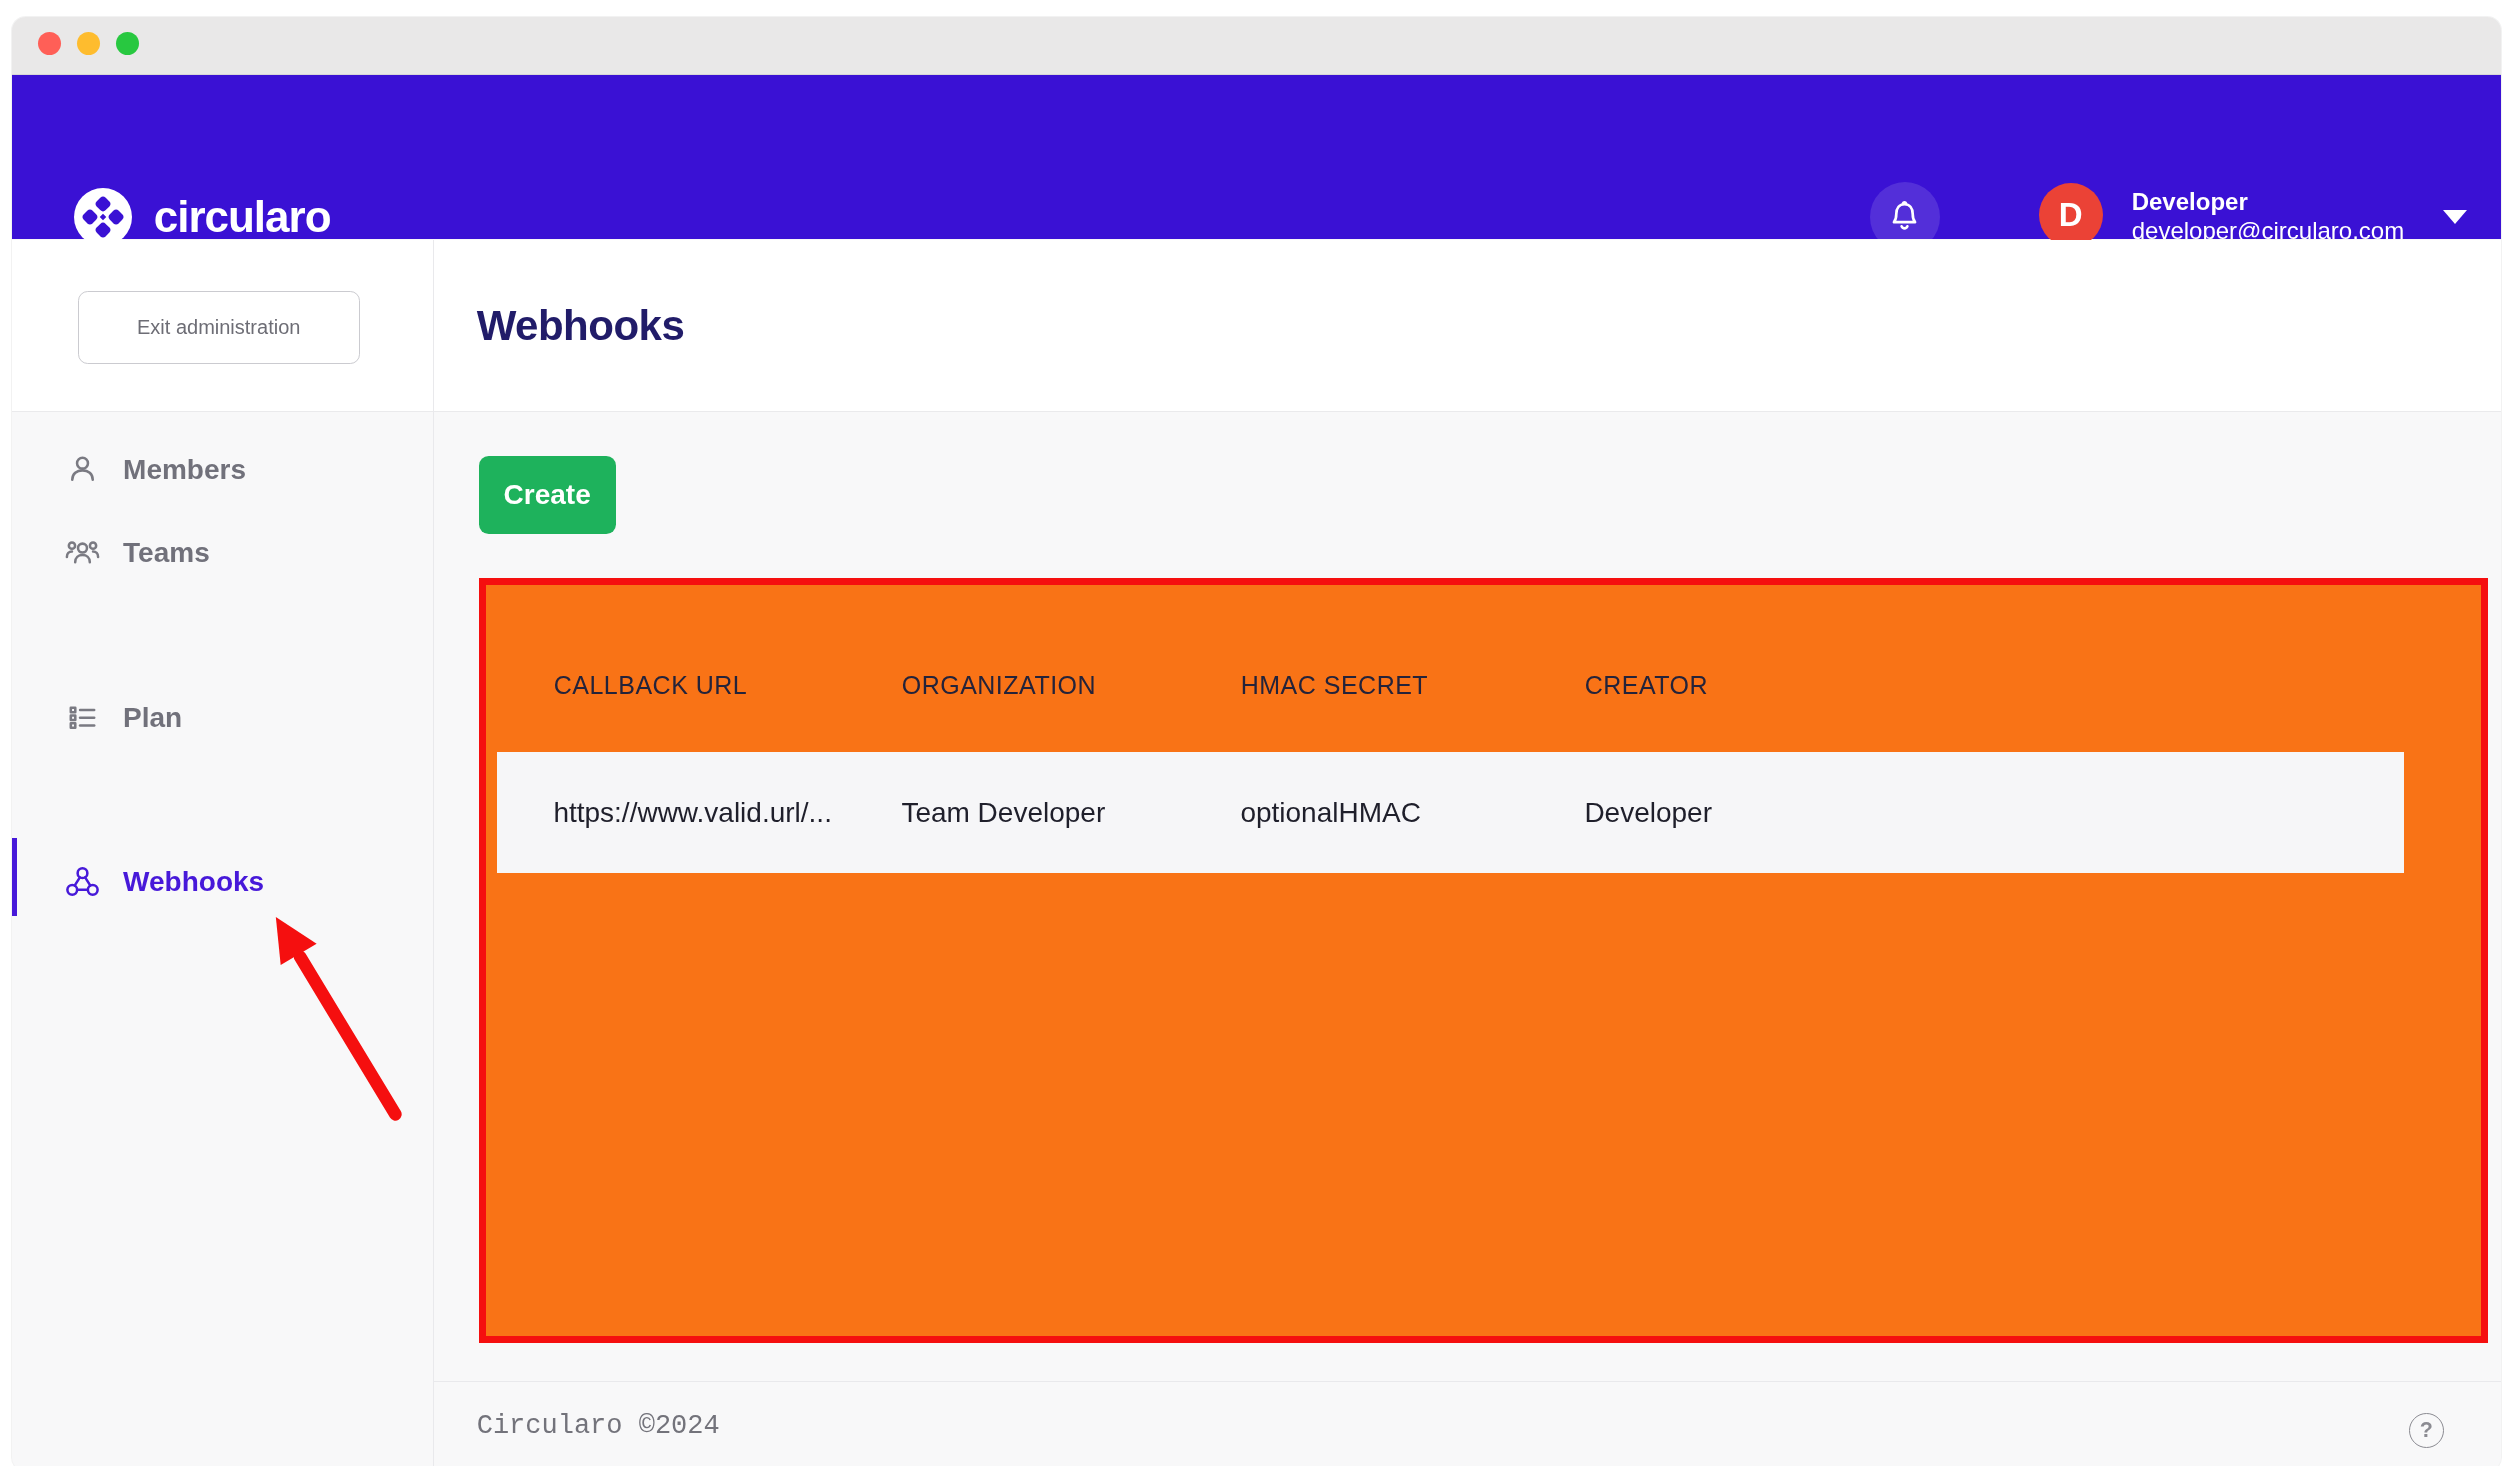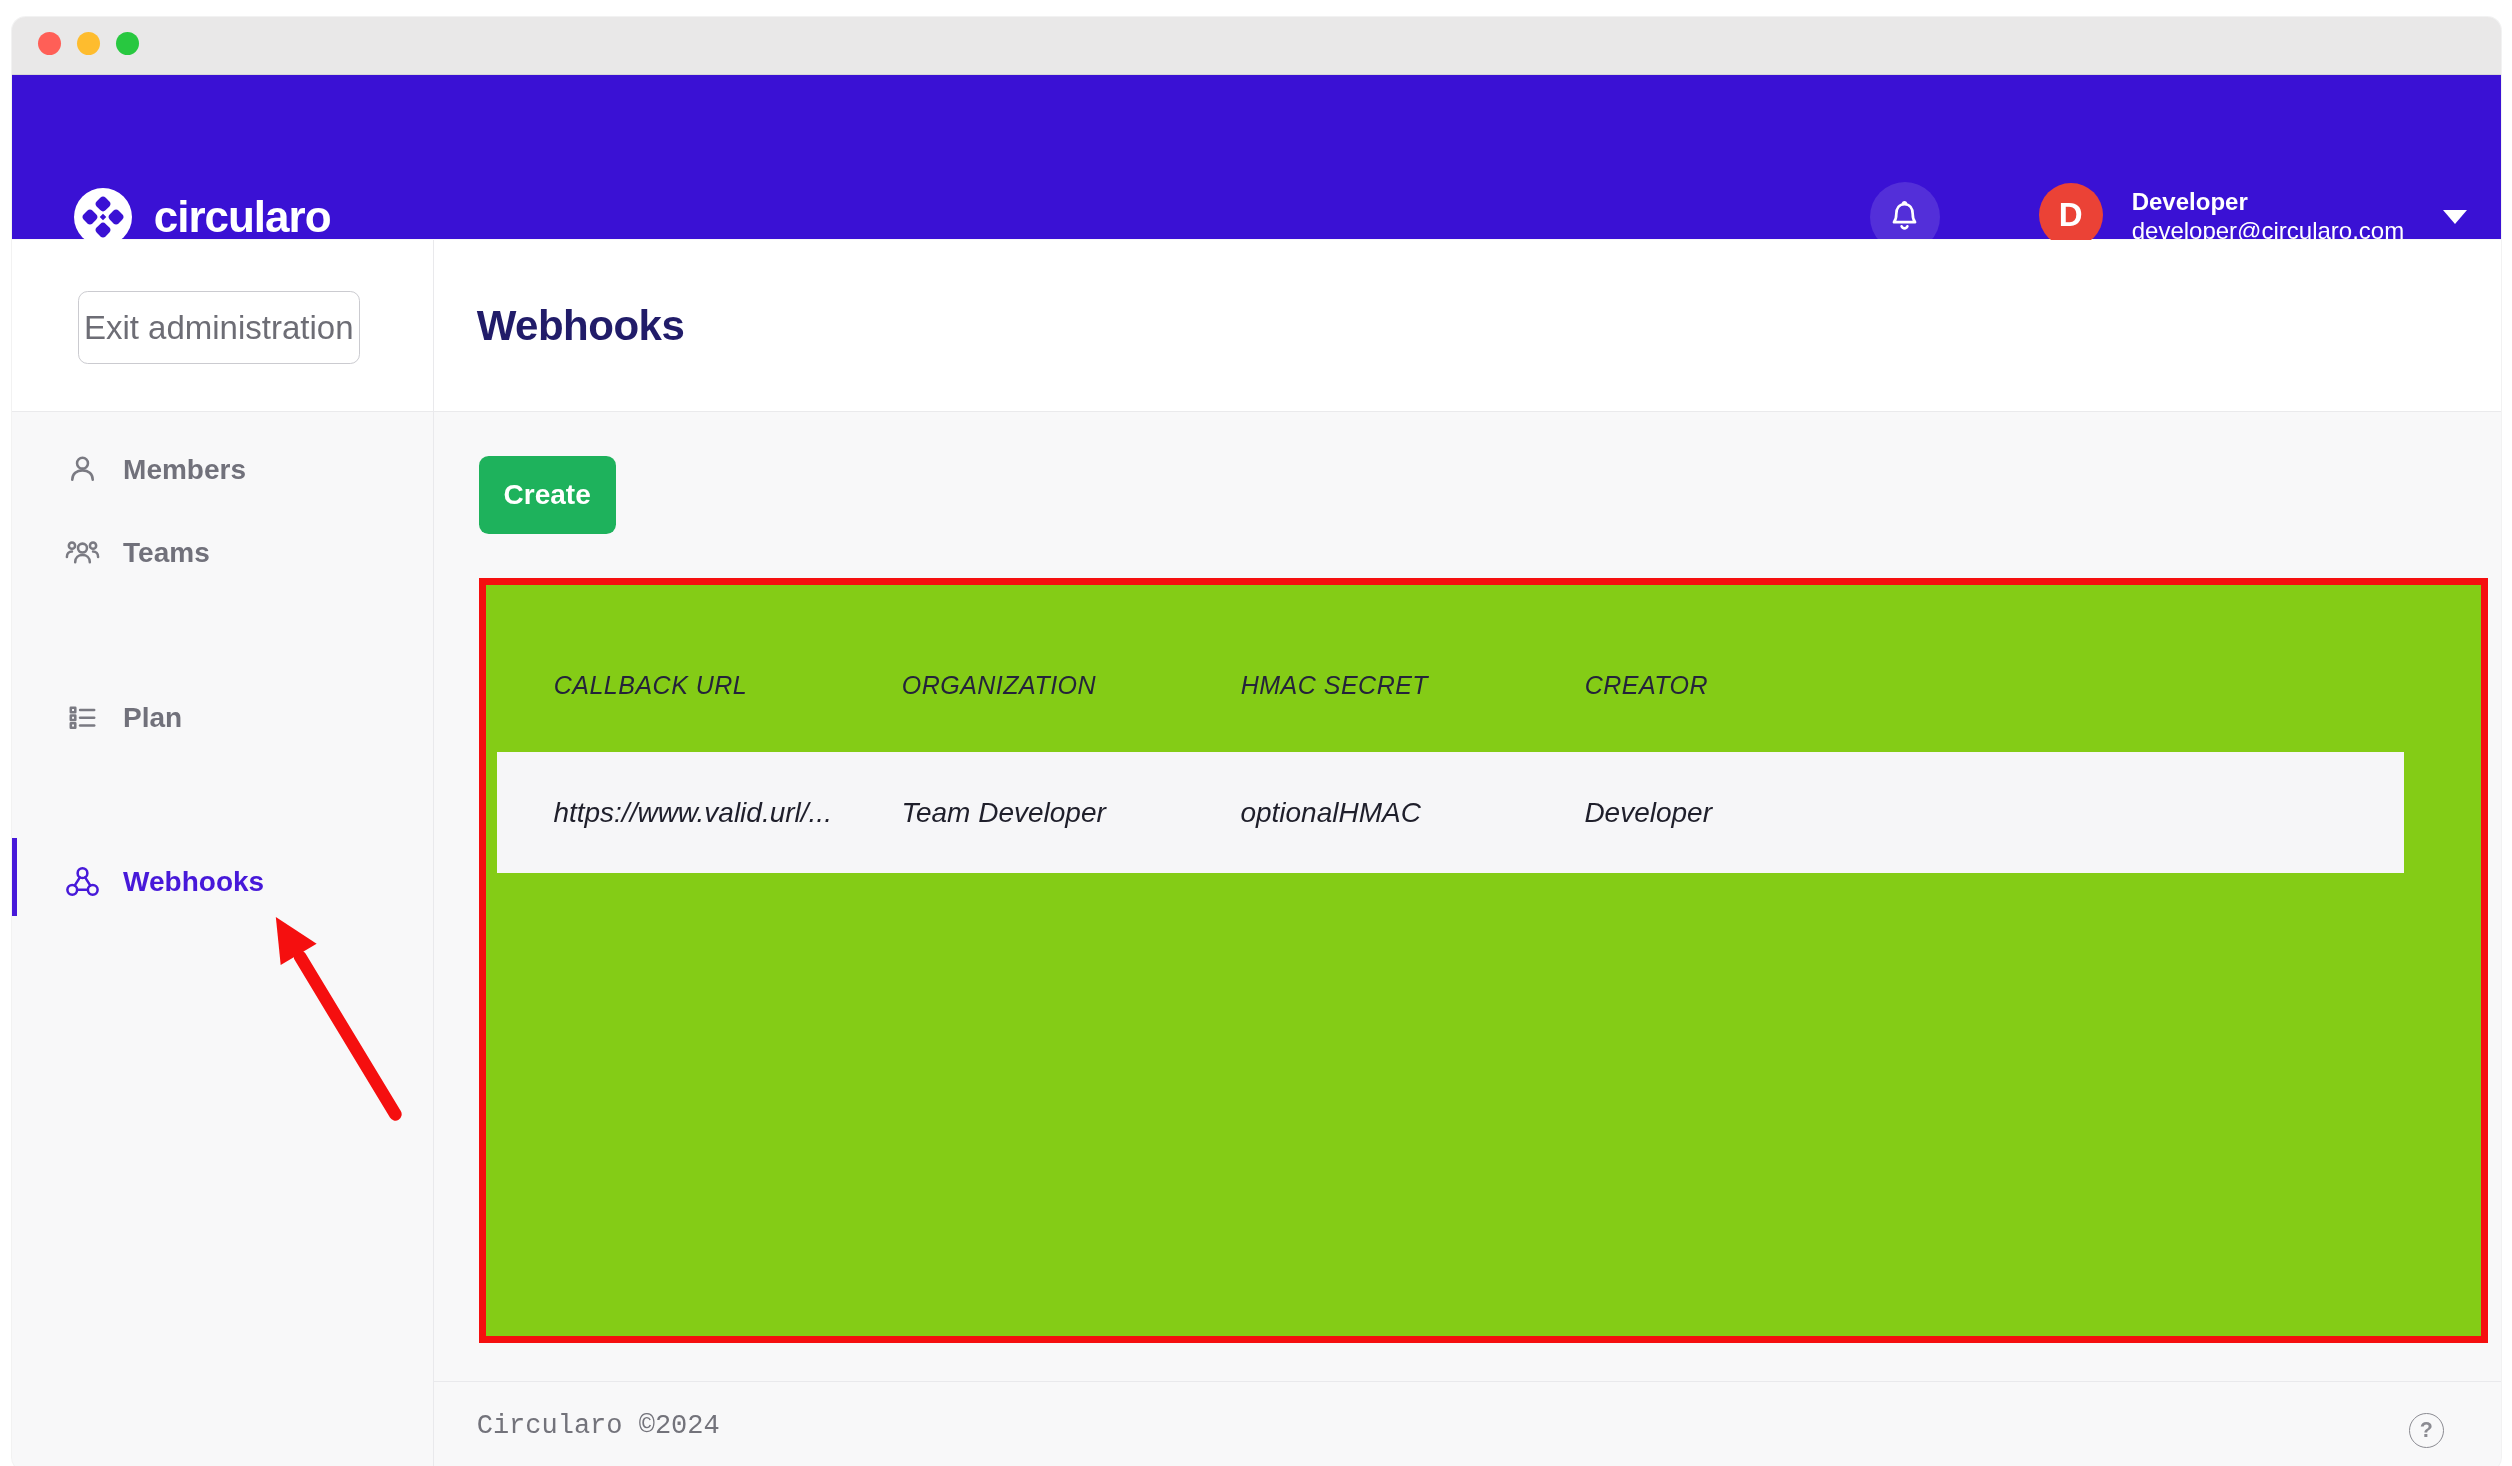--- a/index.html
+++ b/index.html
@@ -62,21 +62,21 @@
   }
   
   .band {
     position:absolute; left:0; top:223px; width:100%; height:172px;
     background:#ffffff; border-bottom:1px solid #eaeaec;
   }
   .exit-btn {
     position:absolute; left:66px; top:51px; width:282px; height:73px;
     background:#ffffff; border:1.9px solid #cbcbd0; border-radius:9.7px;
     display:flex; align-items:center; justify-content:center;
-    color:#6d6d75; font-size:33px;
+    color:#6d6d75; font-size:20px;
   }
   .page-title {
     position:absolute; left:465px; top:0; height:172px;
     display:flex; align-items:center;
     color:#211c69; font-size:42px; font-weight:800; letter-spacing:-0.5px;
   }
   
   .side-divider {
     position:absolute; left:421px; top:223px; width:1px; height:1232px;
     background:#e9e9ec;
@@ -95,23 +95,22 @@
   }
   
   .create-btn {
     position:absolute; left:467px; top:439px; width:137px; height:78px;
     background:#1eb25c; border-radius:9.7px;
     display:flex; align-items:center; justify-content:center;
     color:#ffffff; font-size:28px; font-weight:700;
   }
   .table-card {
     position:absolute; left:467px; top:561px; width:2009px; height:765px;
-    background:#84cc16;
+    background:#f97316;
     border:7.8px solid #f50f0f;
-    font-style:italic;
   }
   .thead {
     position:absolute; left:68px; top:86px; width:1847px;
     display:grid; grid-template-columns:348px 339px 344px 1fr;
     color:#24233a; font-size:25px; letter-spacing:0.5px;
   }
   .trow {
     position:absolute; left:11.7px; top:167px; width:1907px; height:121px;
     background:#f6f6f8;
     display:grid; grid-template-columns:348px 339px 344px 1fr;

